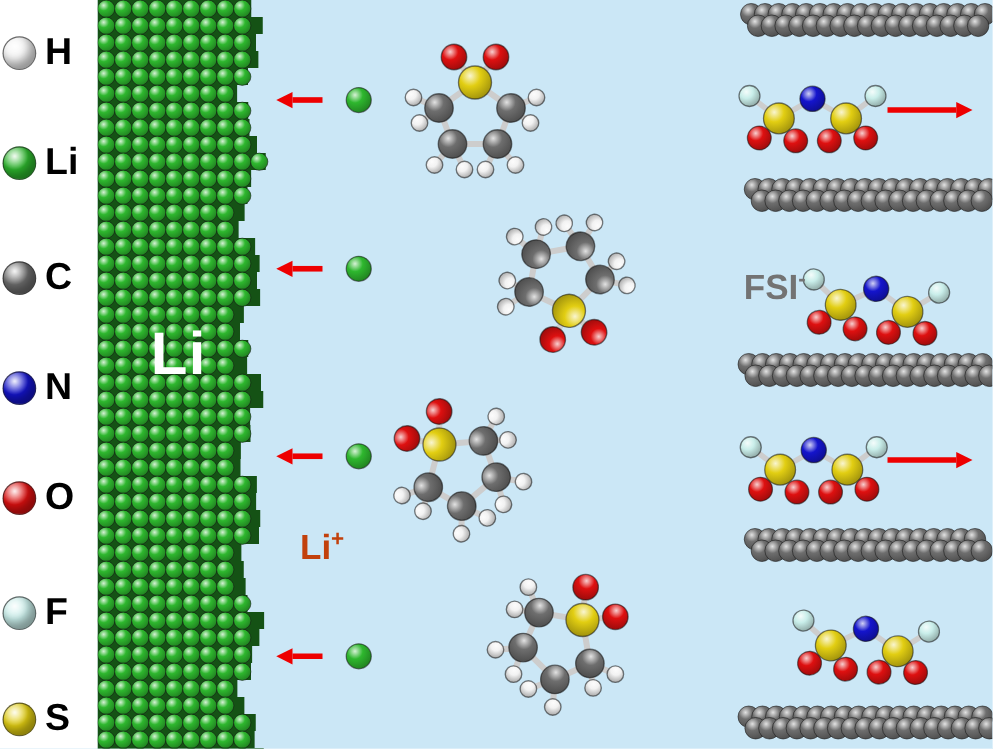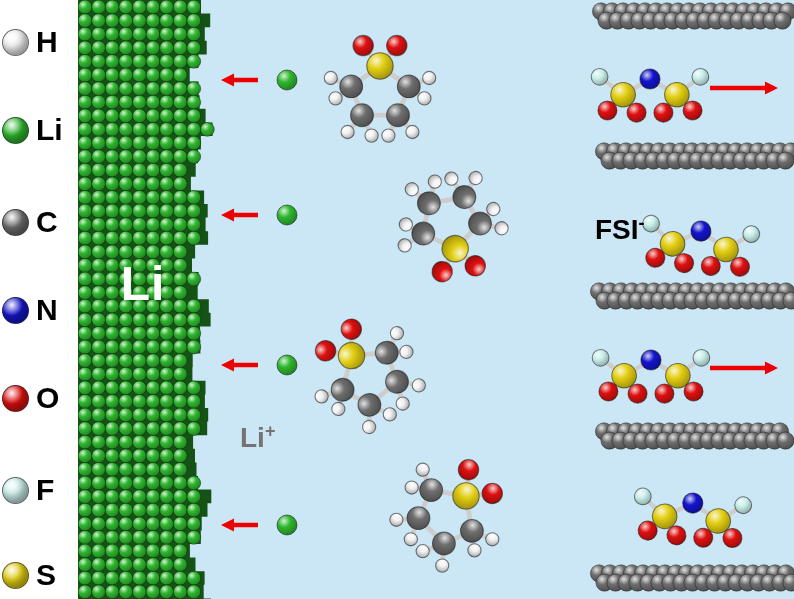--- a/index.html
+++ b/index.html
@@ -924,17 +924,17 @@
       <span class="legend-label" style="color: rgb(0, 0, 0);">F</span>
     </div>
     <div class="legend-item" style="top:558px">
       <span class="sphere" style="background-color: rgb(226, 206, 18);"></span>
       <span class="legend-label" style="color: rgb(0, 0, 0);">S</span>
     </div>
   </div>
 
   <div class="region-label electrode-label" style="color: rgb(255, 255, 255);">Li</div>
 
-  <div class="ion-label cation-label" style="color: #737373;"><span>Li</span><sup>+</sup></div>
+  <div class="ion-label cation-label" style="color: #c2410c;"><span>Li</span><sup>+</sup></div>
 
-  <div class="ion-label anion-label" style="color: #000000;"><span>FSI</span><sup>-</sup></div>
+  <div class="ion-label anion-label" style="color: #737373;"><span>FSI</span><sup>-</sup></div>
 
 </div>
 
 </body></html>

